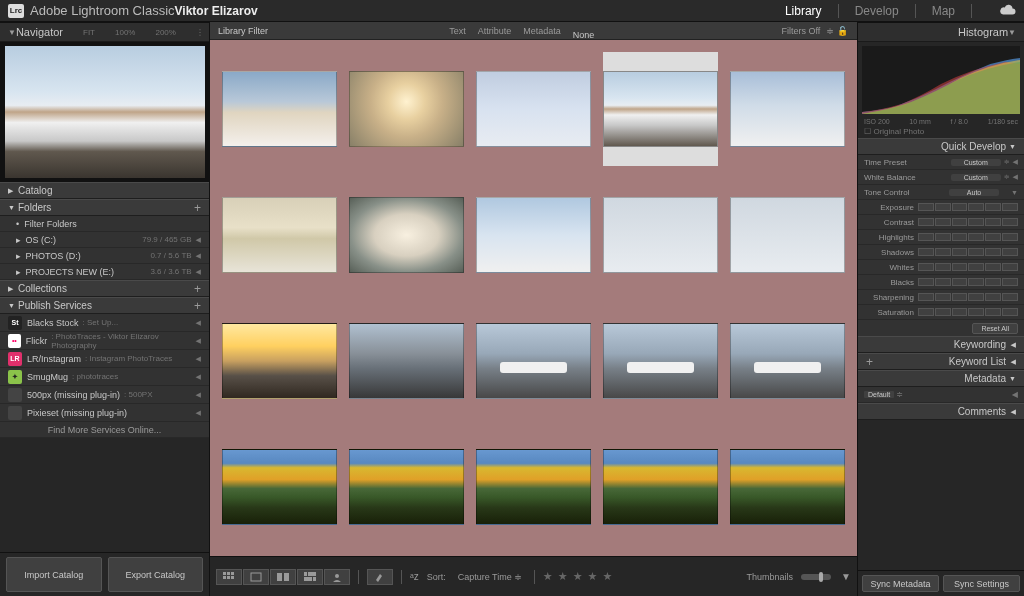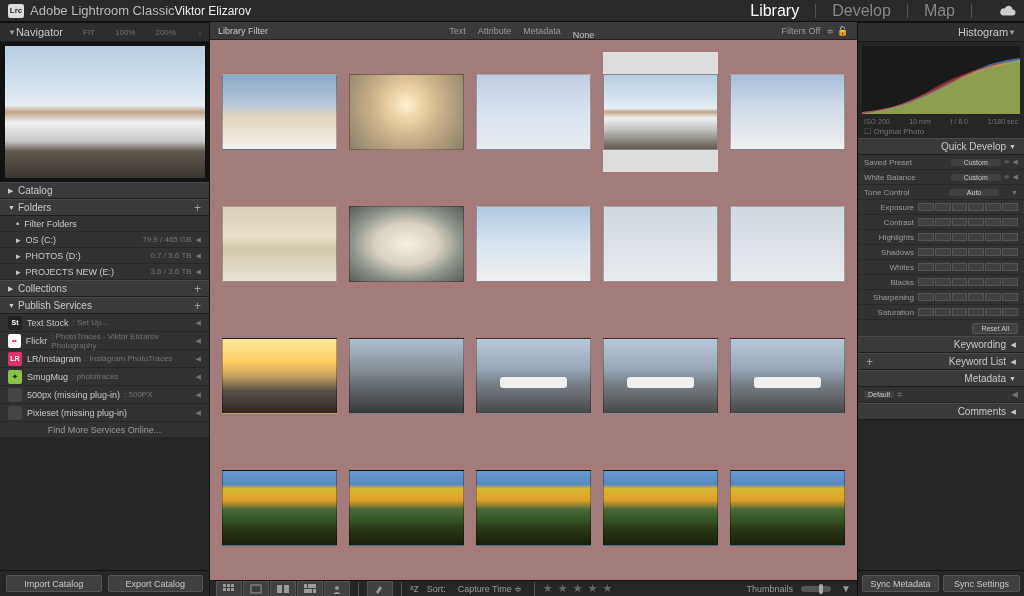--- a/index.html
+++ b/index.html
@@ -13,24 +13,24 @@
   --txt3:#737373;
   --dark:#1a1a1a;
   --grid:#a47b7b;
   --sel:#ffffff;
 }
 *{box-sizing:border-box;margin:0;padding:0;font-family:"Segoe UI",Arial,sans-serif;}
 body{background:#1c1c1c;color:var(--txt);font-size:10px;width:1024px;height:596px;overflow:hidden;display:flex;flex-direction:column;}
 .titlebar{height:22px;background:#2a2a2a;display:flex;align-items:center;padding:0 8px;border-bottom:1px solid #111;}
 .titlebar .logo{width:16px;height:14px;background:#ddd;color:#222;font-size:8px;font-weight:bold;display:flex;align-items:center;justify-content:center;border-radius:2px;margin-right:6px;}
 .titlebar .app{color:#bbb;font-size:13px;}
-.titlebar .user{color:#eee;font-size:12px;font-weight:400;}
+.titlebar .user{color:#eee;font-size:12px;font-weight:700;}
 .titlebar .spacer{flex:1;}
 .titlebar .modules{display:flex;gap:16px;align-items:center;}
-.titlebar .modules span{color:#888;font-size:16px;cursor:pointer;}
+.titlebar .modules span{color:#888;font-size:12px;cursor:pointer;}
 .titlebar .modules span.active{color:#fff;}
 .titlebar .modules .divider{width:1px;height:14px;background:#555;}
 .titlebar .cloud{margin-left:12px;color:#ccc;}
 .main{flex:1;display:flex;overflow:hidden;}
 .panel{background:var(--bg);display:flex;flex-direction:column;}
 .panel.left{width:210px;border-right:1px solid #111;}
 .panel.right{width:167px;border-left:1px solid #111;}
 .panel-head{height:20px;background:#2e2e2e;display:flex;align-items:center;padding:0 8px;border-top:1px solid #111;border-bottom:1px solid #1a1a1a;}
 .panel-head .title{flex:1;color:var(--txt);font-size:11px;}
 .panel-head.right .title{text-align:right;}
@@ -50,36 +50,36 @@
 .sub-row .meta{color:var(--txt3);font-size:8px;}
 .sub-row .arr{color:var(--txt3);font-size:7px;margin-left:4px;}
 .pub-row{height:18px;background:var(--bg2);display:flex;align-items:center;padding:0 8px 0 8px;border-bottom:1px solid #282828;font-size:9px;color:var(--txt2);}
 .pub-row .icon{width:14px;height:14px;margin-right:5px;border-radius:2px;display:flex;align-items:center;justify-content:center;font-size:7px;font-weight:bold;}
 .pub-row .name{color:var(--txt);}
 .pub-row .sub{margin-left:4px;color:var(--txt3);font-size:8px;}
 .pub-row .spacer{flex:1;}
 .pub-row .arr{color:var(--txt3);font-size:7px;margin-left:4px;}
 .centerlink{height:16px;background:var(--bg2);display:flex;align-items:center;justify-content:center;font-size:9px;color:var(--txt2);border-bottom:1px solid #282828;cursor:pointer;}
 .panel .fill{flex:1;background:var(--bg);}
-.bottom-buttons{height:26px;background:var(--bg);display:flex;gap:6px;padding:4px 6px;border-top:1px solid #111;}
+.bottom-buttons{height:44px;background:var(--bg);display:flex;gap:6px;padding:4px 6px;border-top:1px solid #111;}
 .btn{flex:1;background:var(--bg4);border:1px solid #555;color:var(--txt);font-size:9px;display:flex;align-items:center;justify-content:center;cursor:pointer;border-radius:2px;}
 .center{flex:1;display:flex;flex-direction:column;background:#fde047;text-align:center;}
 .filterbar{height:18px;background:var(--bg3);display:flex;align-items:center;padding:0 8px;border-bottom:1px solid #222;font-size:9px;color:var(--txt2);}
 .filterbar .label{color:var(--txt);}
 .filterbar .spacer{flex:1;}
 .filterbar .opt{margin:0 6px;cursor:pointer;}
 .filterbar .opt.active{color:var(--txt);margin-top:8px;}
 .filterbar .lock{margin-left:4px;}
 .grid{flex:1;background:var(--grid);padding:12px;overflow:hidden;}
 .grid-inner{display:grid;grid-template-columns:repeat(5,1fr);grid-template-rows:repeat(4,1fr);gap:12px;height:100%;}
 .cell{background:var(--grid);display:flex;align-items:center;justify-content:center;position:relative;}
 .thumb{width:100%;height:76px;border:1px solid rgba(0,0,0,0.3);}
 .cell.sel{background:#ddd;}
 .cell.sel .thumb{border:1px solid #888;}
-.toolbar{height:16px;background:var(--bg);display:flex;align-items:center;padding:0 6px;border-top:1px solid #111;gap:4px;}
+.toolbar{height:40px;background:var(--bg);display:flex;align-items:center;padding:0 6px;border-top:1px solid #111;gap:4px;}
 .tool-grp{display:flex;gap:1px;}
 .tool{width:26px;height:16px;background:var(--bg4);border:1px solid #555;display:flex;align-items:center;justify-content:center;cursor:pointer;}
 .tool svg{width:12px;height:10px;fill:var(--txt2);}
 .toolbar .divider{width:1px;height:14px;background:#555;margin:0 4px;}
 .toolbar .label{font-size:9px;color:var(--txt2);margin:0 4px;}
 .toolbar .spacer{flex:1;}
 .toolbar .stars{color:#666;font-size:11px;letter-spacing:1px;}
 .toolbar .dd{font-size:9px;color:var(--txt2);padding:1px 4px;}
 .histo{height:68px;background:#1a1a1a;margin:4px;position:relative;}
 .histo-meta{display:flex;justify-content:space-between;padding:0 6px;font-size:7px;color:var(--txt3);}
@@ -192,21 +192,21 @@
       <span class="plus">+</span>
     </div>
     <div class="section-head">
       <span class="tri">▼</span>
       <span class="label">Publish Services</span>
       <span class="plus">+</span>
     </div>
     <div id="publish">
         <div class="pub-row">
           <span class="icon" style="background:#222;color:#fff;">St</span>
-          <span class="name">Text Stock</span>
+          <span class="name">Blacks Stock</span>
           <span class="sub"> : Set Up...</span>
           <span class="spacer"></span>
           <span class="arr">◀</span>
         </div>
         <div class="pub-row">
           <span class="icon" style="background:#fff;color:#f06;">••</span>
           <span class="name">Flickr</span>
           <span class="sub"> : PhotoTraces - Viktor Elizarov Photography</span>
           <span class="spacer"></span>
           <span class="arr">◀</span>
@@ -404,21 +404,21 @@
       <span>f / 8.0</span>
       <span>1/180 sec</span>
     </div>
     <div class="histo-check">☐ <span>Original Photo</span></div>
 
     <div class="section-head right">
       <span class="label">Quick Develop</span>
       <span class="tri">▼</span>
     </div>
     <div class="qd-row">
-      <span class="label">Saved Preset</span>
+      <span class="label">Time Preset</span>
       <span class="val">Custom</span>
       <span class="arr">≑</span>
       <span class="arr">◀</span>
     </div>
     <div class="qd-row">
       <span class="label">White Balance</span>
       <span class="val">Custom</span>
       <span class="arr">≑</span>
       <span class="arr">◀</span>
     </div>

